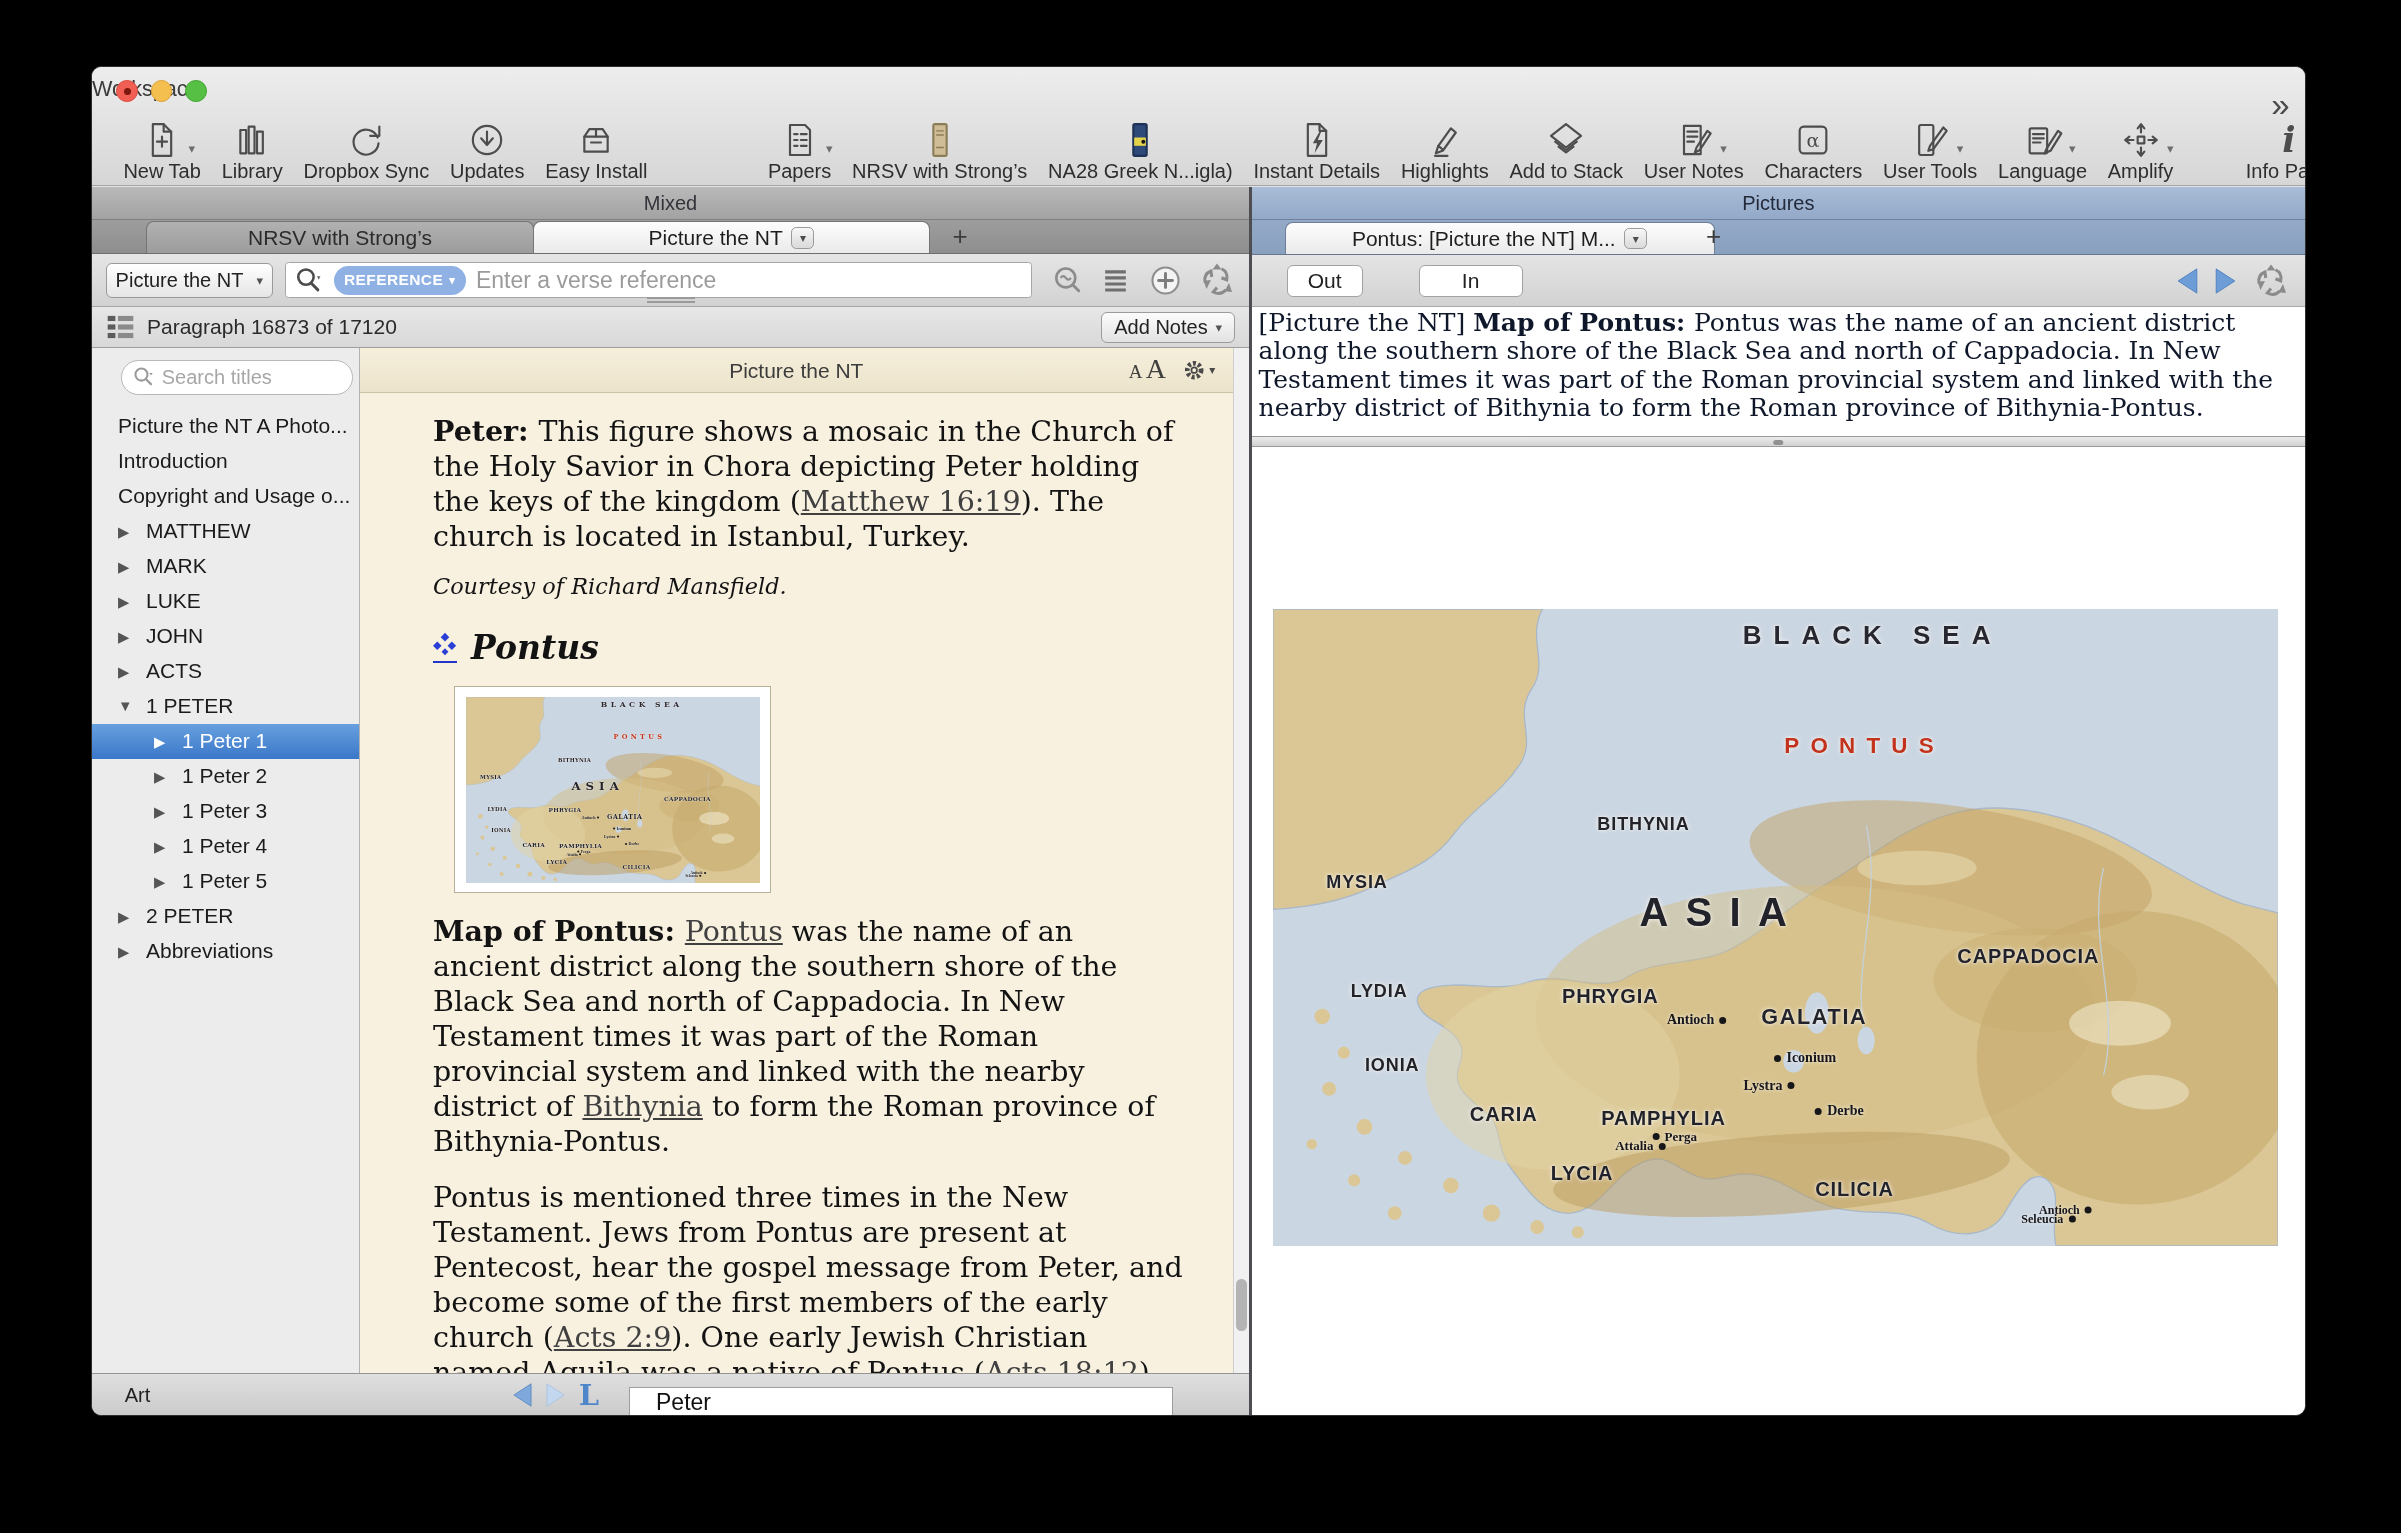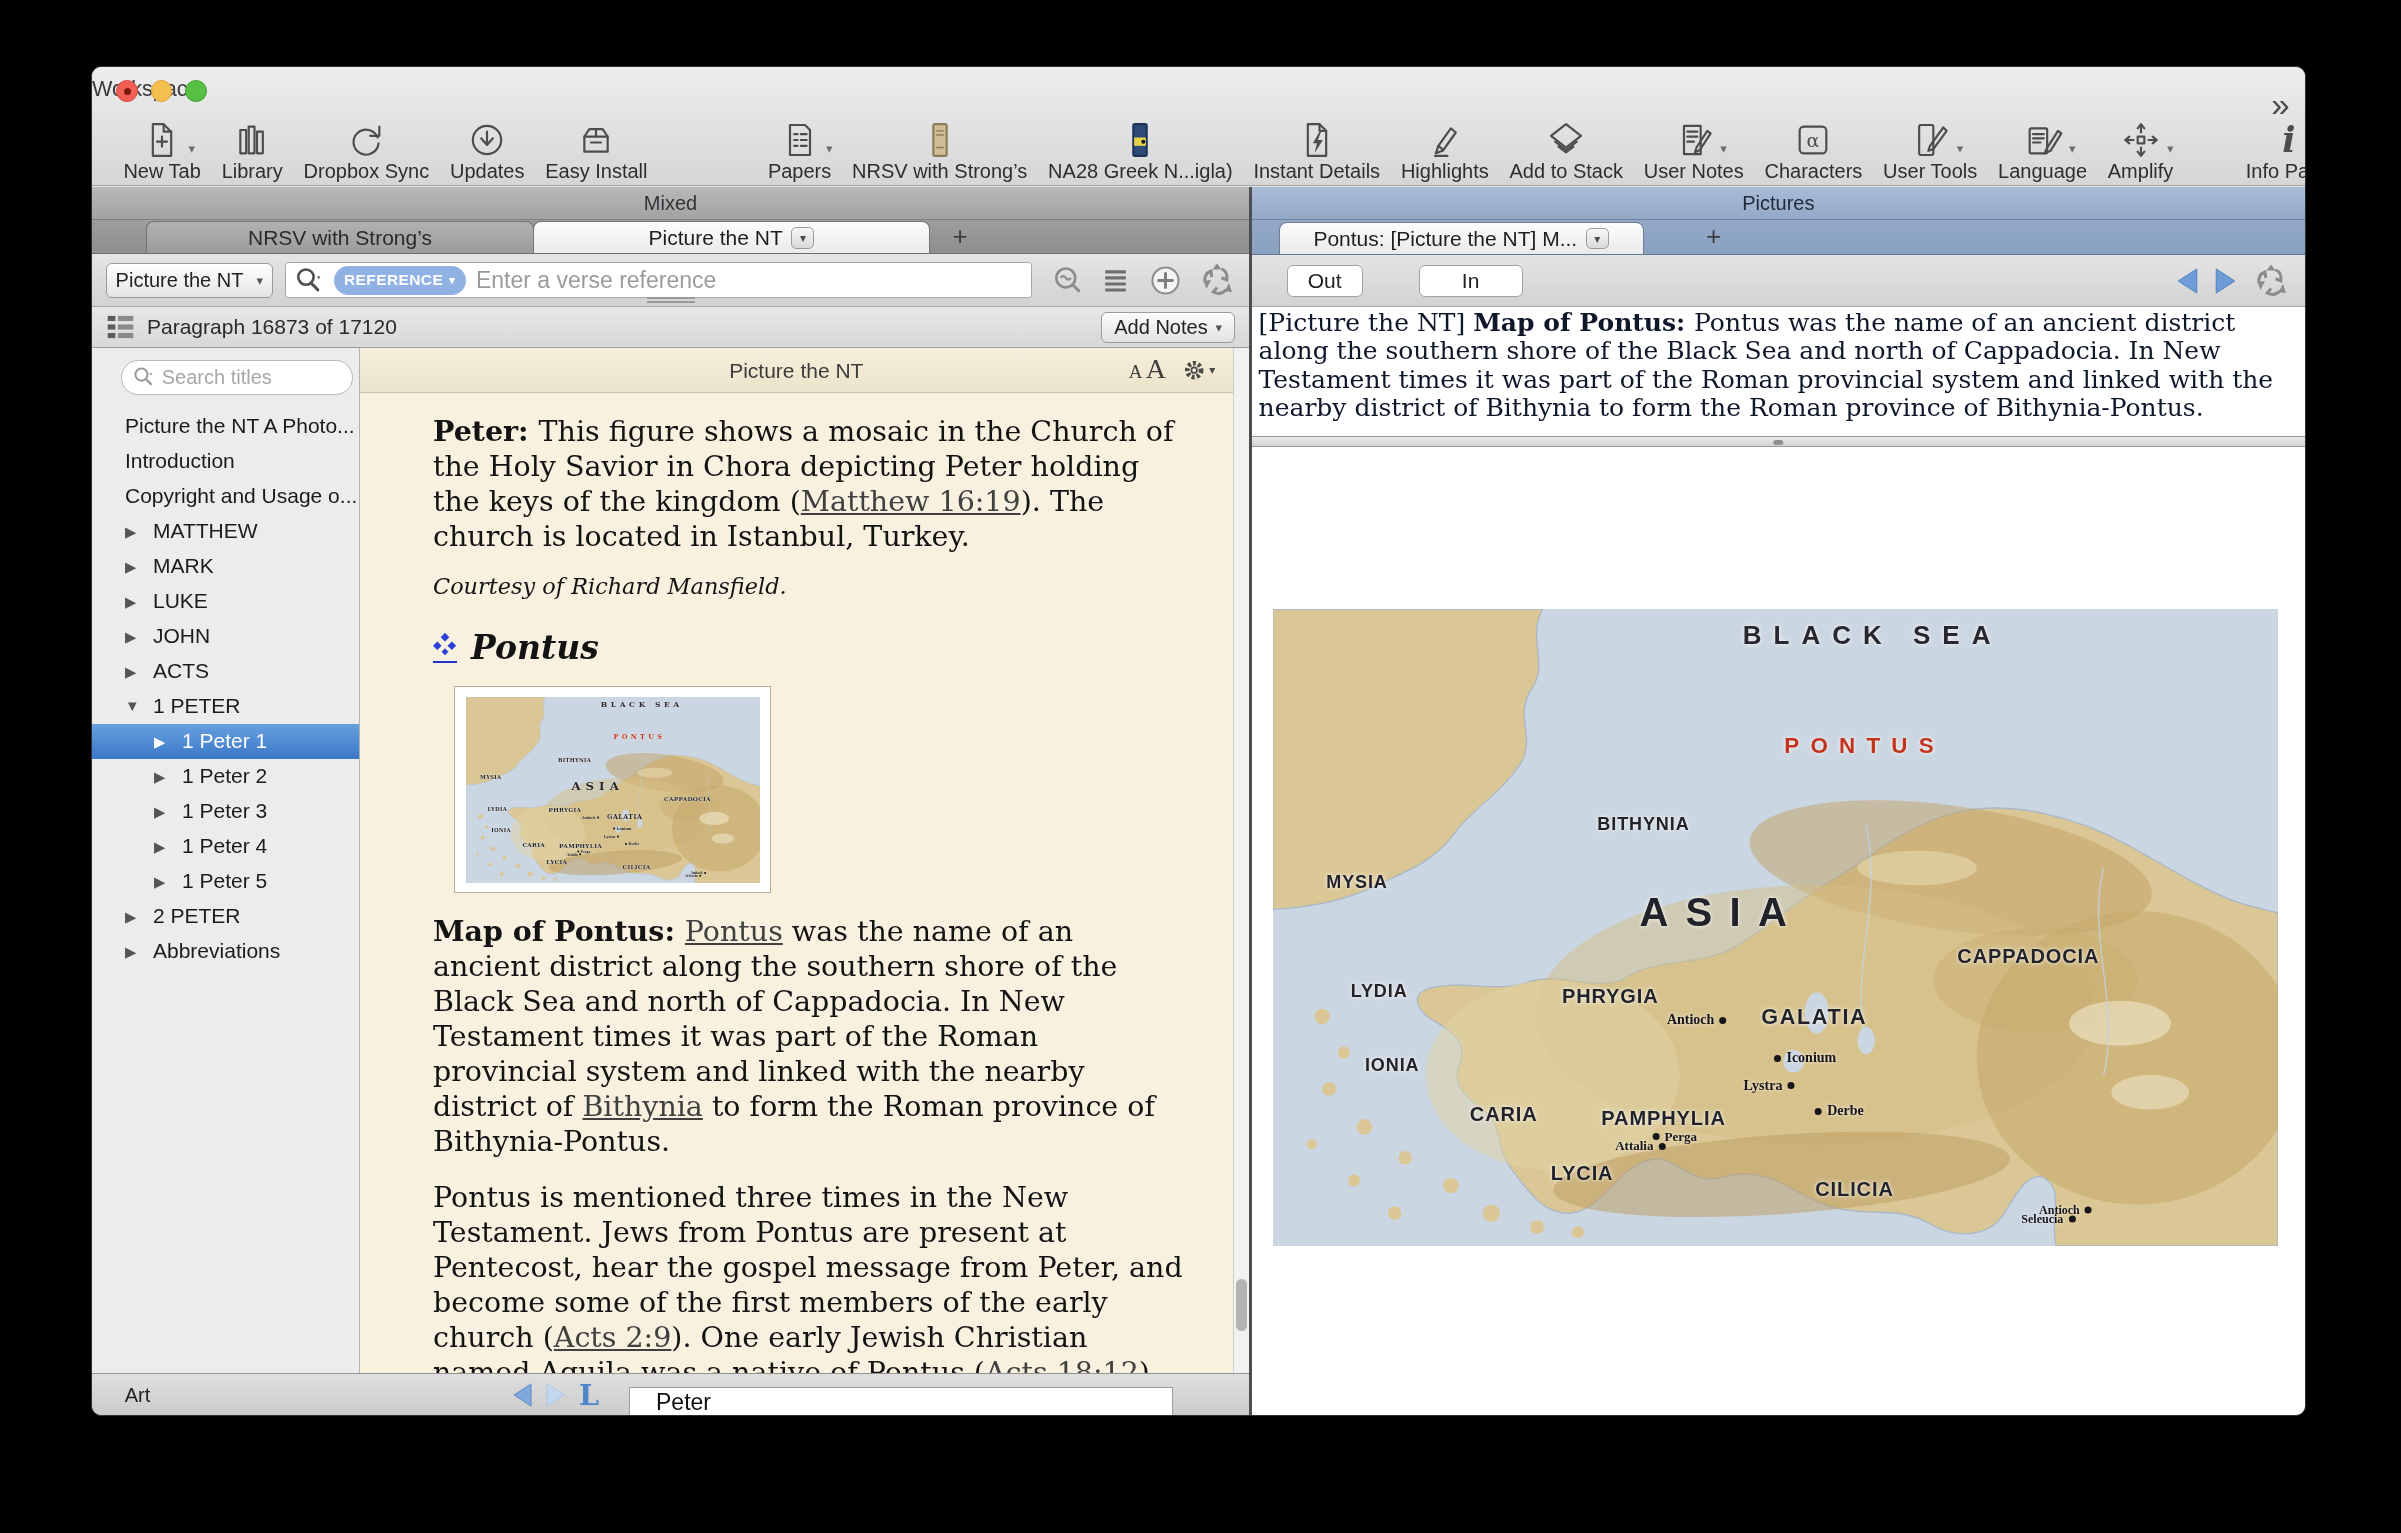--- a/index.html
+++ b/index.html
@@ -40,21 +40,21 @@
   .rz .zone-header { background:linear-gradient(#a9bcd7,#92a9c7); color:#232a3b; border-bottom:0.9px solid #70819e; }
 
   .tab-row { height:35px; background:linear-gradient(#9d9d9d,#8e8e8e); border-bottom:0.9px solid #6e6e6e; position:relative; }
   .rz .tab-row { background:linear-gradient(#93a9c7,#89a0bf); border-bottom:0.9px solid #66758f; }
   .tab { position:absolute; bottom:0; height:32px; border:0.9px solid #757575; border-bottom:none;
          border-radius:7.8px 7.8px 0 0; display:flex; align-items:center; justify-content:center;
          font-size:21px; gap:8.6px; }
   .tab.inactive { left:54px; width:388px; background:linear-gradient(#b1b1b1,#9c9c9c); color:#2b2b2b; }
   .tab.active { background:linear-gradient(#fdfdfd,#eaeaea); color:#1e1e1e; }
   .lz .tab.active { left:441px; width:397px; }
-  .rz .tab.active { left:27px; width:365px; border-color:#6e7d97; }
+  .rz .tab.active { left:33px; width:430px; border-color:#6e7d97; }
   .dd-badge { width:23px; height:21.6px; border:0.9px solid #9a9a9a; border-radius:5.2px;
               background:linear-gradient(#f7f7f7,#dadada); font-size:12px; color:#4c4c4c;
               display:flex; align-items:center; justify-content:center; }
   .newtab { position:absolute; bottom:1.7px; font-size:26px; color:#3d3d3d; width:52px; text-align:center; }
   .lz .newtab { left:842px; }
   .rz .newtab { left:436px; }
 
   
   .search-row { height:54px; background:linear-gradient(#e5e5e5,#d2d2d2); border-bottom:0.9px solid #a5a5a5;
                 display:flex; align-items:center; padding:0 14px; gap:12px; position:relative; }
@@ -80,21 +80,21 @@
                padding:0 12px; gap:7.8px; font-size:20px; color:#222; }
   .add-notes .caret { font-size:13px; color:#555; }
 
   
   .content-row { height:1025px; display:flex; }
   .sidebar { width:268px; background:#ececec; border-right:0.9px solid #b2b2b2; padding-top:12px; }
   .sidebar-search { margin-left:29px; width:232px; height:35px; background:#fff; border:0.9px solid #b8b8b8;
                     border-radius:17.3px; display:flex; align-items:center; padding:0 10.4px; gap:7px; }
   .sidebar-search span { font-size:20px; color:#a7a7a7; }
   .side-list { margin-top:14px; font-size:21px; color:#1b1b1b; }
-  .side-row { height:35px; display:flex; align-items:center; padding-left:33px; white-space:nowrap; }
+  .side-row { height:35px; display:flex; align-items:center; padding-left:26px; white-space:nowrap; }
   .side-row .arr { width:28px; font-size:14.7px; color:#555; flex:none; }
   .side-row.ind1 { padding-left:62px; }
   .side-row.sel { background:linear-gradient(#67a0df,#3a77c8); color:#fff; }
   .side-row.sel .arr { color:#fff; }
 
   .main-col { flex:1; background:#f8f1e0; display:flex; flex-direction:column; }
   .content-header { height:45px; background:linear-gradient(#f6efdc,#ebe3ca); border-bottom:0.9px solid #cbc2a6;
                     position:relative; text-align:center; line-height:45px; font-size:21px; color:#3c3c3c; }
   .hdr-controls { position:absolute; right:17.3px; top:0; height:45px; display:flex; align-items:center; gap:17.3px; }
   .aa { font-family:"Liberation Serif", serif; color:#3f3f3f; display:flex; align-items:baseline; gap:3.5px; }

